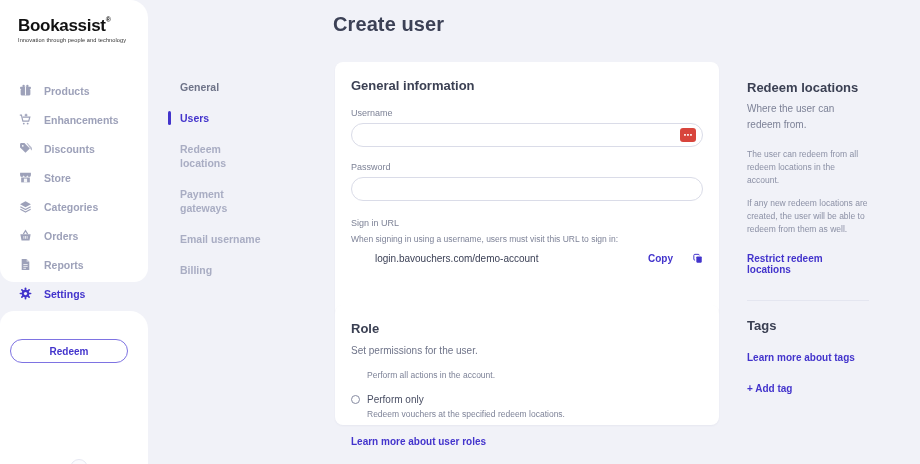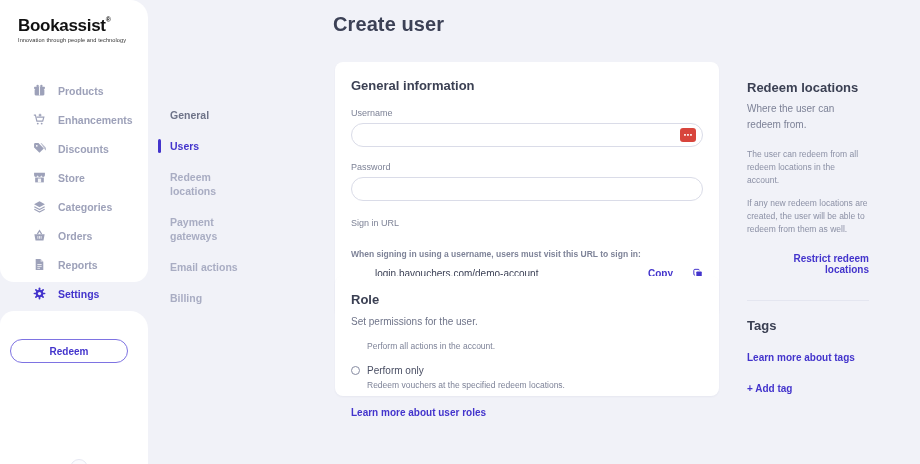--- a/index.html
+++ b/index.html
@@ -20,38 +20,38 @@
     position: absolute; left: 0; top: 311px; width: 148px; height: 153px;
     background: #ffffff; border-radius: 14px 18px 0 0;
   }
   .logo-wrap { position: absolute; left: 18px; top: 16px; width: 120px; }
   .logo-name { font-size: 17px; font-weight: 700; color: #111111; letter-spacing: -0.3px; }
   .logo-reg { font-size: 7px; vertical-align: top; font-weight: 700; color: #111111; }
   .logo-tagline { font-size: 5.6px; color: #333333; margin-top: 1px; letter-spacing: 0.1px; white-space: nowrap; }
   .nav { position: absolute; left: 0; top: 76px; width: 148px; }
   .nav-item {
     height: 29px; display: flex; align-items: center; gap: 12px;
-    padding-left: 32px; cursor: pointer;
+    padding-left: 18px; cursor: pointer;
     color: #9da1b9; font-size: 10.5px; font-weight: 600;
   }
   .nav-item .nicon { width: 14px; height: 14px; display: flex; align-items: center; justify-content: center; flex: 0 0 14px; }
   .nav-item .nicon svg { width: 13px; height: 13px; display: block; }
   .nav-item.active { color: #4334cc; font-weight: 700; }
   .redeem-btn {
     position: absolute; left: 10px; top: 339px; width: 118px; height: 24px;
     border: 1px solid #7e73e2; border-radius: 12px; background: #ffffff;
     color: #4334cc; font-size: 10px; font-weight: 700;
     font-family: "Liberation Sans", sans-serif; cursor: pointer;
   }
   .bottom-avatar-hint {
     position: absolute; left: 70px; top: 459px; width: 18px; height: 18px;
     border-radius: 50%; border: 1px solid #e6e8f2; background: #fbfbfe;
   }
   
-  .subnav { position: absolute; left: 170px; top: 80px; width: 92px; margin-top: 28px; }
+  .subnav { position: absolute; left: 180px; top: 80px; width: 92px; }
   .subnav-item {
     position: relative; margin-bottom: 17px; cursor: pointer;
     font-size: 10.5px; font-weight: 600; color: #a9adc3;
     line-height: 14px; white-space: pre-line;
   }
   .subnav-item.primary { color: #6e7388; }
   .subnav-item.active { color: #4334cc; font-weight: 700; }
   .subnav-item.active::before {
     content: ""; position: absolute; left: -12px; top: 0px;
     width: 2.5px; height: 14px; background: #4334cc; border-radius: 2px;
@@ -61,59 +61,59 @@
     position: absolute; left: 333px; top: 13px;
     font-size: 20px; font-weight: 700; color: #3c4156; letter-spacing: 0.1px;
   }
   .card {
     position: absolute; left: 335px; width: 384px;
     background: #ffffff; border-radius: 8px;
     box-shadow: 0 1px 2px rgba(40, 40, 90, 0.05);
     padding: 16px;
   }
   .card-general { top: 62px; height: 255px; }
-  .card-role { top: 276px; height: 120px; }
+  .card-role { top: 305px; height: 120px; }
   .card-h { font-size: 13px; font-weight: 700; color: #3b4053; }
   .field-label { font-size: 9px; color: #7d8296; margin-top: 15px; }
   .text-input-wrap { position: relative; margin-top: 5px; }
   .text-input {
     width: 100%; height: 24px; border: 1px solid #dadce8; border-radius: 12px;
     background: #ffffff; padding: 0 26px 0 12px; font-size: 10px;
     font-family: "Liberation Sans", sans-serif; color: #3c4156; outline: none;
   }
   .ext-icon {
     position: absolute; right: 7px; top: 5px; width: 16px; height: 14px;
     background: #d8453c; border-radius: 3px; color: #ffffff;
     display: flex; align-items: center; justify-content: center;
     font-size: 9px; font-weight: 700; letter-spacing: 0.5px; line-height: 1;
     cursor: pointer;
   }
   .signin-label { font-size: 9px; color: #7d8296; margin-top: 17px; }
-  .signin-help { font-size: 8.5px; color: #7e8398; margin-top: 21px; font-weight: bold; }
+  .signin-help { font-size: 8.5px; color: #7e8398; margin-top: 6px; }
   .url-row { display: flex; justify-content: space-between; align-items: flex-end; margin-top: 9px; padding-left: 24px; }
   .url-text { font-size: 10px; font-weight: 500; color: #3c4156; }
   .copy-link { display: flex; align-items: center; gap: 20px; color: #4334cc; font-size: 10px; font-weight: 700; cursor: pointer; }
   .copy-link svg { width: 10px; height: 11px; }
   .role-sub { font-size: 10px; color: #6f7489; margin-top: 9px; }
   .radio-option { margin-top: 14px; }
   .radio-row { display: flex; align-items: center; gap: 7px; cursor: pointer; }
   .radio-circle {
     width: 9px; height: 9px; border-radius: 50%;
     border: 1.2px solid #878ca2; background: #ffffff; flex: 0 0 9px;
   }
   .radio-label { font-size: 10px; color: #4a4f64; }
   .radio-desc { font-size: 8.5px; color: #7e8398; margin: 4px 0 0 16px; }
   .role-link { display: inline-block; margin-top: 17px; font-size: 10px; font-weight: 600; color: #4334cc; cursor: pointer; }
   
   .rpanel { position: absolute; left: 747px; top: 80px; width: 122px; }
   .rpanel-h { font-size: 13px; font-weight: 700; color: #3b4053; }
   .rpanel-sub { font-size: 10px; color: #7d8297; line-height: 1.55; margin-top: 6px; }
   .rpanel-p { font-size: 8.5px; color: #8b90a5; line-height: 1.5; margin-top: 11px; }
   .rpanel-p.first { margin-top: 16px; }
-  .rpanel-link { display: inline-block; font-size: 10px; font-weight: 700; color: #4334cc; cursor: pointer; text-align: right; }
+  .rpanel-link { display: inline-block; font-size: 10px; font-weight: 700; color: #4334cc; cursor: pointer; }
   .restrict-link { margin-top: 17px; }
   .rpanel-divider { border: none; border-top: 1px solid #e4e6f0; margin-top: 23px; }
   .tags-h { margin-top: 17px; }
   .learn-tags-link { margin-top: 19px; }
   .add-tag-link { margin-top: 18px; }
 </style>
 </head>
 <body>
 
 <div class="sidebar">
@@ -220,21 +220,21 @@
   <div class="bottom-avatar-hint"></div>
 </div>
 
 <div class="subnav">
   <div class="subnav-item primary">General</div>
   <div class="subnav-item active">Users</div>
   <div class="subnav-item">Redeem
 locations</div>
   <div class="subnav-item">Payment
 gateways</div>
-  <div class="subnav-item">Email actions</div>
+  <div class="subnav-item">Email username</div>
   <div class="subnav-item">Billing</div>
 </div>
 
 <h1 class="page-title">Create user</h1>
 
 <div class="card card-general">
   <div class="card-h">General information</div>
 
   <div class="field-label">Username</div>
   <div class="text-input-wrap">

